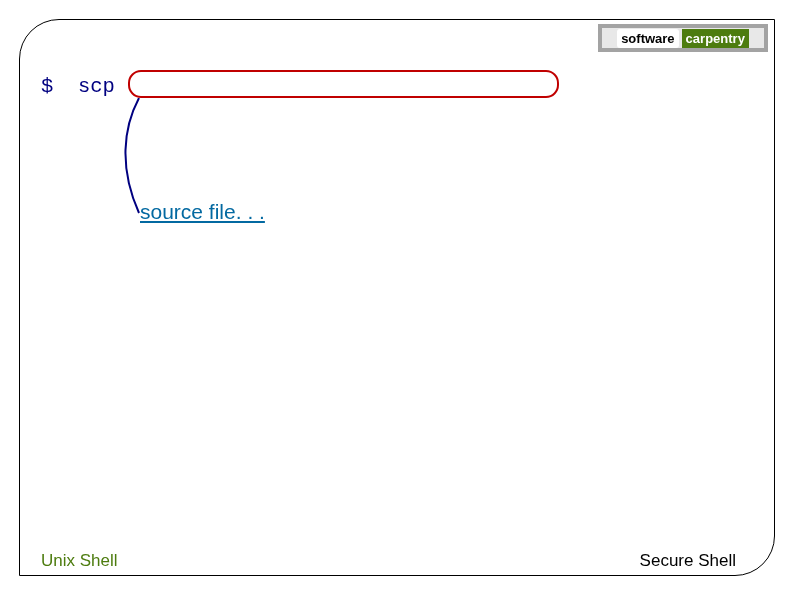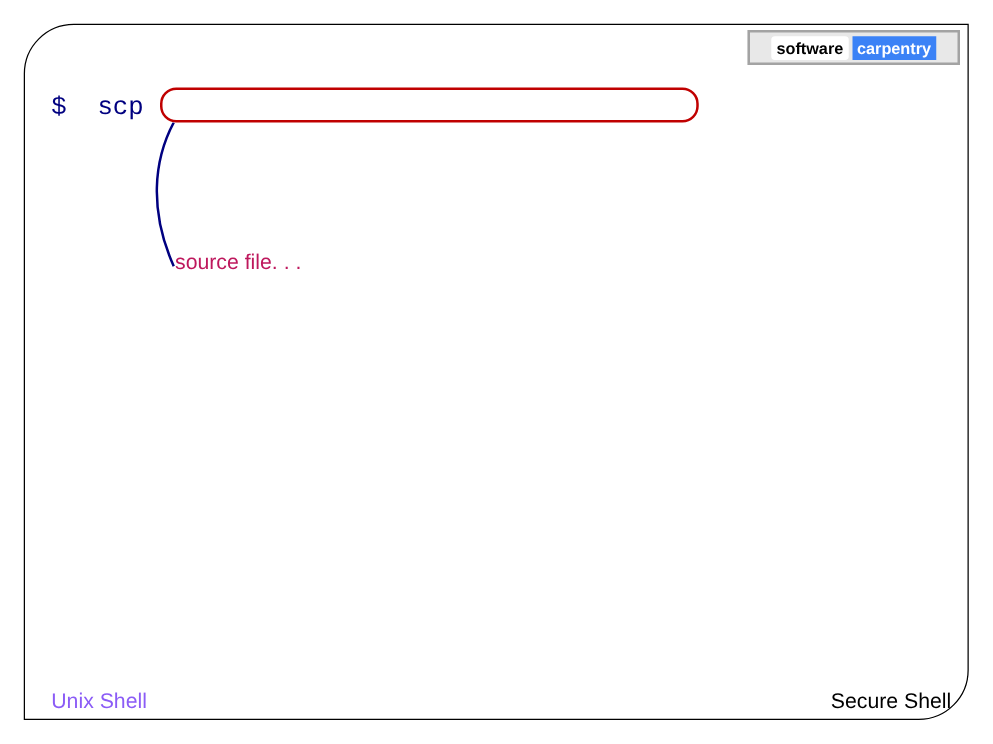--- a/index.html
+++ b/index.html
@@ -20,37 +20,37 @@
     border-top-left-radius: 40px;
     border-bottom-right-radius: 40px;
   }
   .logo {
     position: absolute;
     top: 24px;
     right: 26px;
     width: 170px;
     height: 28px;
     background: #e8e8e8;
-    border: 2px solid #a3a3a3;
+    border: 4px solid #a3a3a3;
     display: flex;
     align-items: center;
     justify-content: center;
     font-size: 13px;
     font-weight: bold;
   }
   .logo .sw {
     color: #000;
     background: #fff;
     padding: 2px 4px;
     border-radius: 3px;
     margin-right: 3px;
   }
   .logo .cp {
     color: #fff;
-    background: #3b82f6;
+    background: #4d7c0f;
     padding: 2px 4px;
   }
   .command-area {
     position: absolute;
     top: 73px;
     left: 41px;
     font-family: "Courier New", Courier, monospace;
     font-size: 20.5px;
     color: #000080;
     line-height: 28px;
@@ -79,34 +79,35 @@
     top: 98px;
     left: 115px;
     width: 40px;
     height: 120px;
   }
   .annotation-label {
     position: absolute;
     top: 200px;
     left: 140px;
     font-family: Arial, Helvetica, sans-serif;
-    font-size: 17px;
-    color: #be185d;
+    font-size: 21px;
+    color: #0369a1;
+    text-decoration: underline;
   }
   .footer-left {
     position: absolute;
     bottom: 24px;
     left: 41px;
     font-size: 17px;
-    color: #8b5cf6;
+    color: #4d7c0f;
   }
   .footer-right {
     position: absolute;
     bottom: 24px;
-    right: 33px;
+    right: 58px;
     font-size: 17px;
     color: #000;
     margin-top: 44px;
   }
 </style>
 </head>
 <body>
 
 <div class="slide-border"></div>
 

